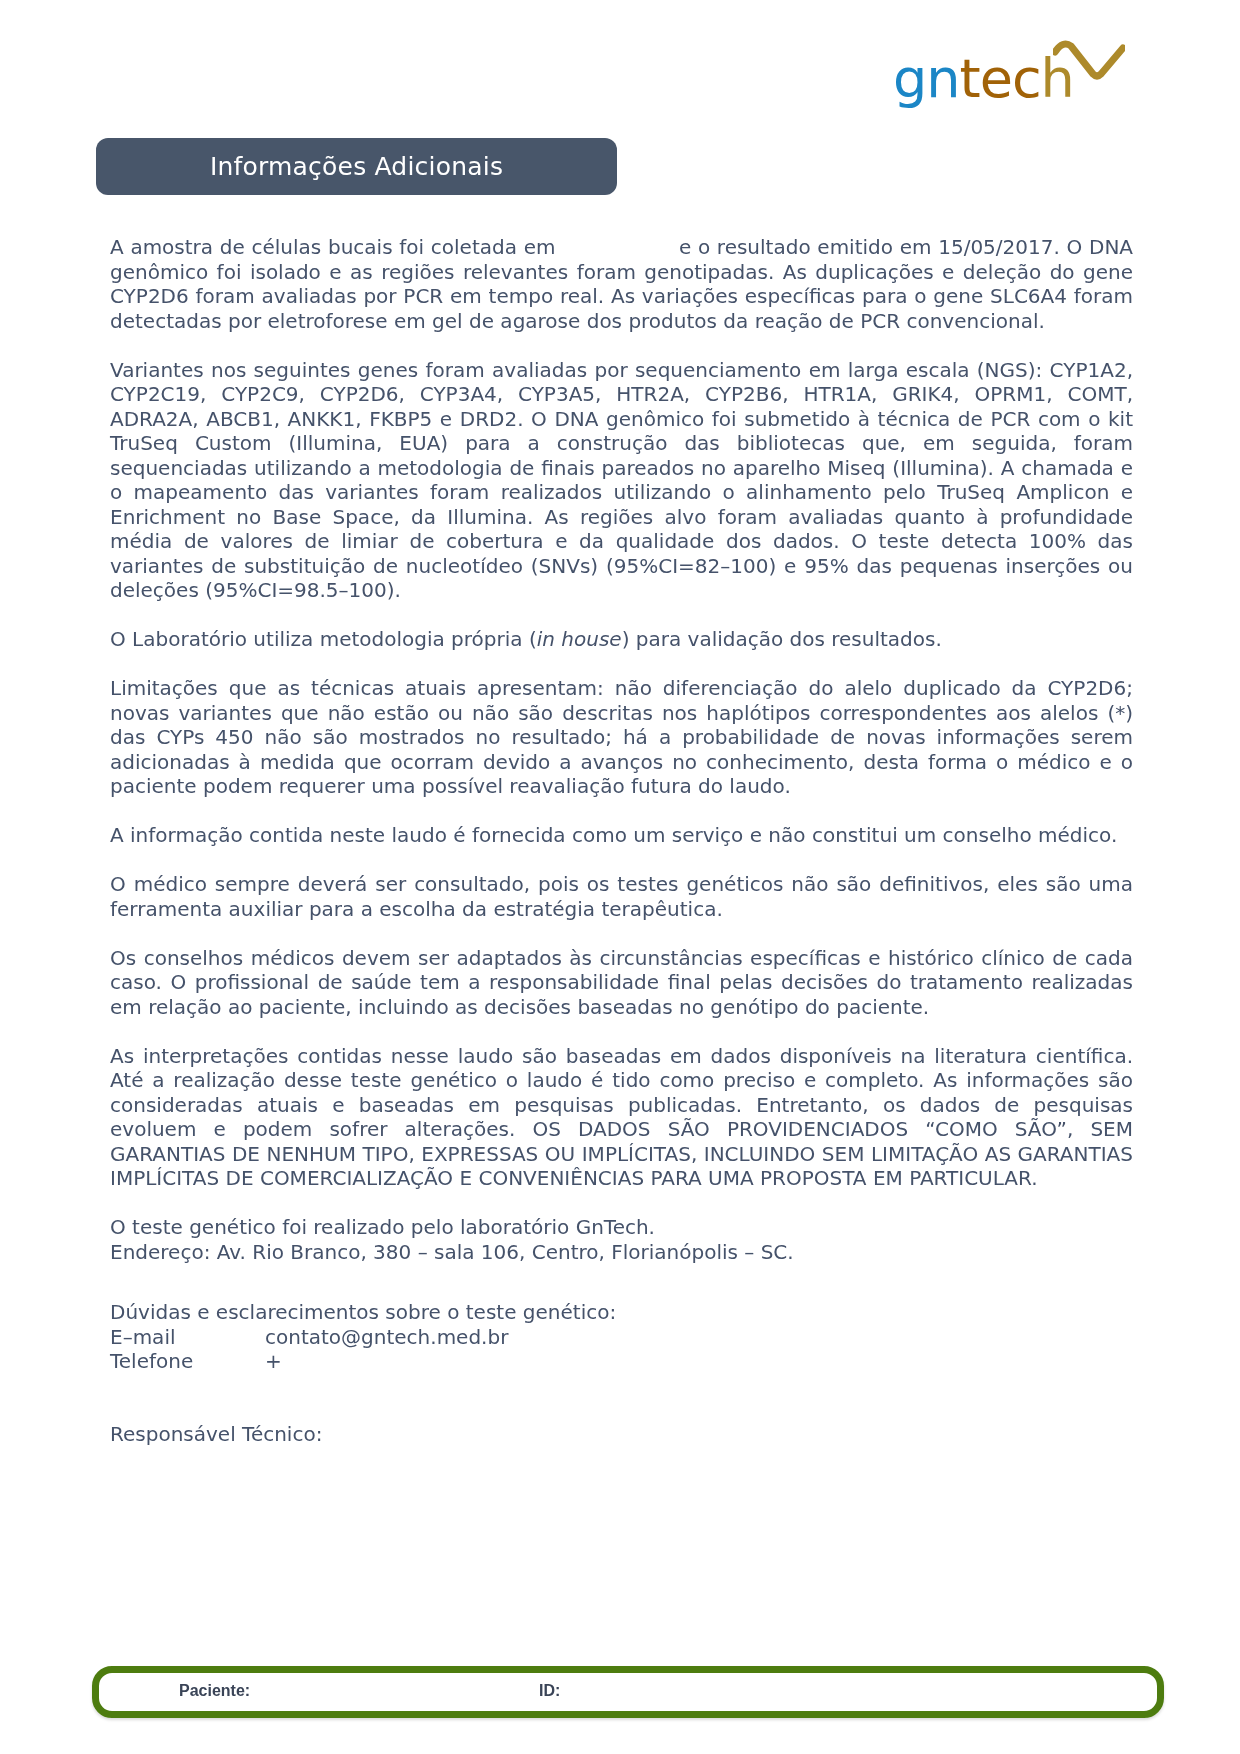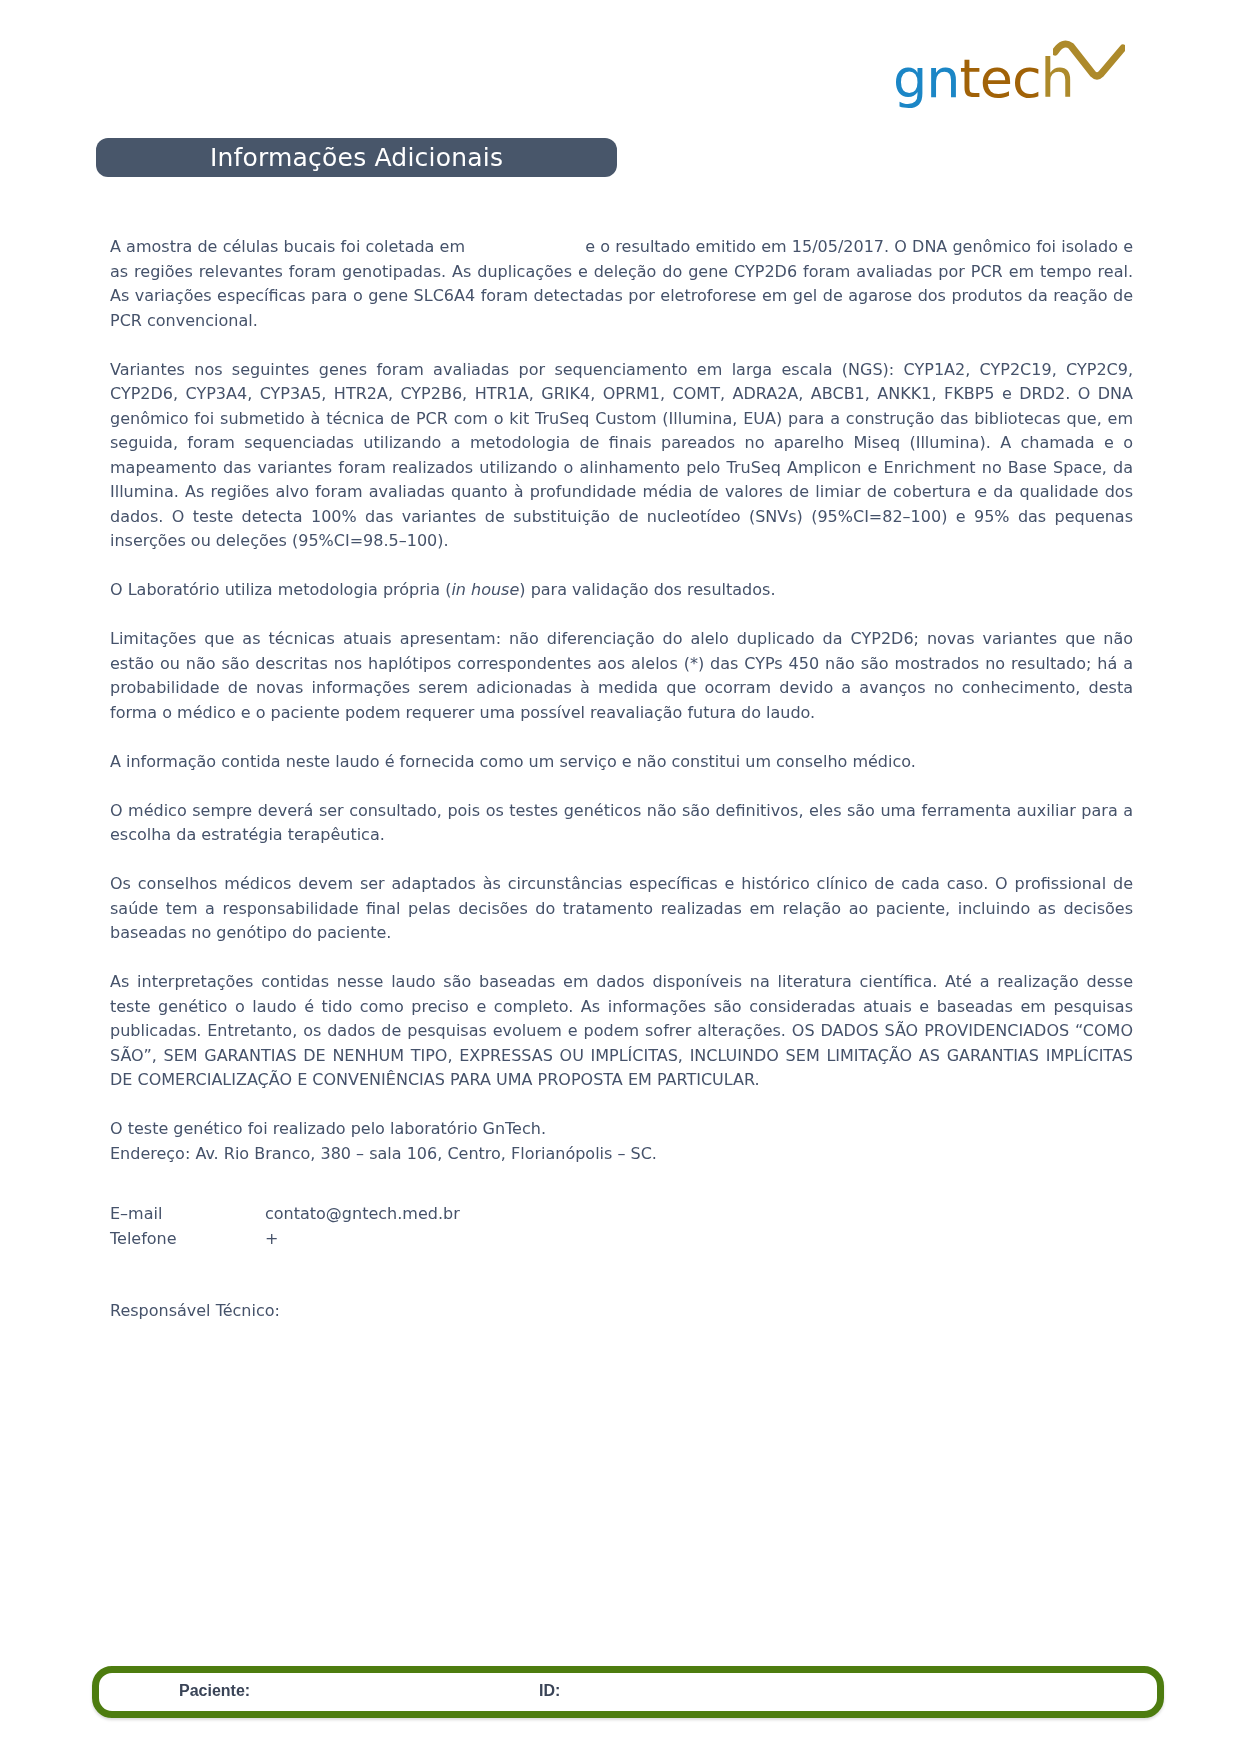--- a/index.html
+++ b/index.html
@@ -15,32 +15,32 @@
       position: absolute; left: 0; top: 14px;
       font-family: "DejaVu Sans", sans-serif;
       font-size: 54px; letter-spacing: -1px; line-height: 1;
     }
     .logo-gn { color: #1b86c6; }
     .logo-tec { color: #a16207; }
     .logo-h { color: #ad8a2b; }
     .logo-wave { position: absolute; left: 160px; top: 0; width: 72px; height: 46px; }
 
     .section-header {
-      position: absolute; left: 96px; top: 138px; width: 521px; height: 39px;
+      position: absolute; left: 96px; top: 138px; width: 521px; height: 57px;
       background: #48566a; border-radius: 12px;
       display: flex; align-items: center; justify-content: center;
     }
     .section-header span {
       color: #ffffff; font-size: 25px; font-family: "DejaVu Sans", sans-serif;
       letter-spacing: 0.2px;
     }
 
     .content {
       position: absolute; left: 110px; top: 235px; width: 1023px;
-      font-size: 16px; line-height: 24.5px; color: #45526a;
+      font-size: 20px; line-height: 24.5px; color: #45526a;
       font-family: "DejaVu Sans", sans-serif;
     }
     .content p { margin: 0 0 24.5px 0; text-align: justify; }
     .content p.upper { letter-spacing: 0; }
     .gap { display: inline-block; width: 110px; }
     .contact-row { display: flex; }
     .contact-row .label { width: 155px; }
     .resp { margin-top: 48px; }
 
     .footer-bar {
@@ -79,20 +79,21 @@
   <p>O médico sempre deverá ser consultado, pois os testes genéticos não são definitivos, eles são uma ferramenta auxiliar para a escolha da estratégia terapêutica.</p>
   <p>Os conselhos médicos devem ser adaptados às circunstâncias específicas e histórico clínico de cada caso. O profissional de saúde tem a responsabilidade final pelas decisões do tratamento realizadas em relação ao paciente, incluindo as decisões baseadas no genótipo do paciente.</p>
   <p class="upper">As interpretações contidas nesse laudo são baseadas em dados disponíveis na literatura científica. Até a realização desse teste genético o laudo é tido como preciso e completo. As informações são consideradas atuais e baseadas em pesquisas publicadas. Entretanto, os dados de pesquisas evoluem e podem sofrer alterações. OS DADOS SÃO PROVIDENCIADOS “COMO SÃO”, SEM GARANTIAS DE NENHUM TIPO, EXPRESSAS OU IMPLÍCITAS, INCLUINDO SEM LIMITAÇÃO AS GARANTIAS IMPLÍCITAS DE COMERCIALIZAÇÃO E CONVENIÊNCIAS PARA UMA PROPOSTA EM PARTICULAR.</p>
 
   <div style="margin-bottom:36px;">
     <div>O teste genético foi realizado pelo laboratório GnTech.</div>
     <div>Endereço: Av. Rio Branco, 380 – sala 106, Centro, Florianópolis – SC.</div>
   </div>
 
   <div>
+    <div>Dúvidas e esclarecimentos sobre o teste genético:</div>
     <div class="contact-row">
       <span class="label">E–mail</span>
       <span>contato@gntech.med.br</span>
     </div>
     <div class="contact-row">
       <span class="label">Telefone</span>
       <span>+</span>
     </div>
   </div>
 

